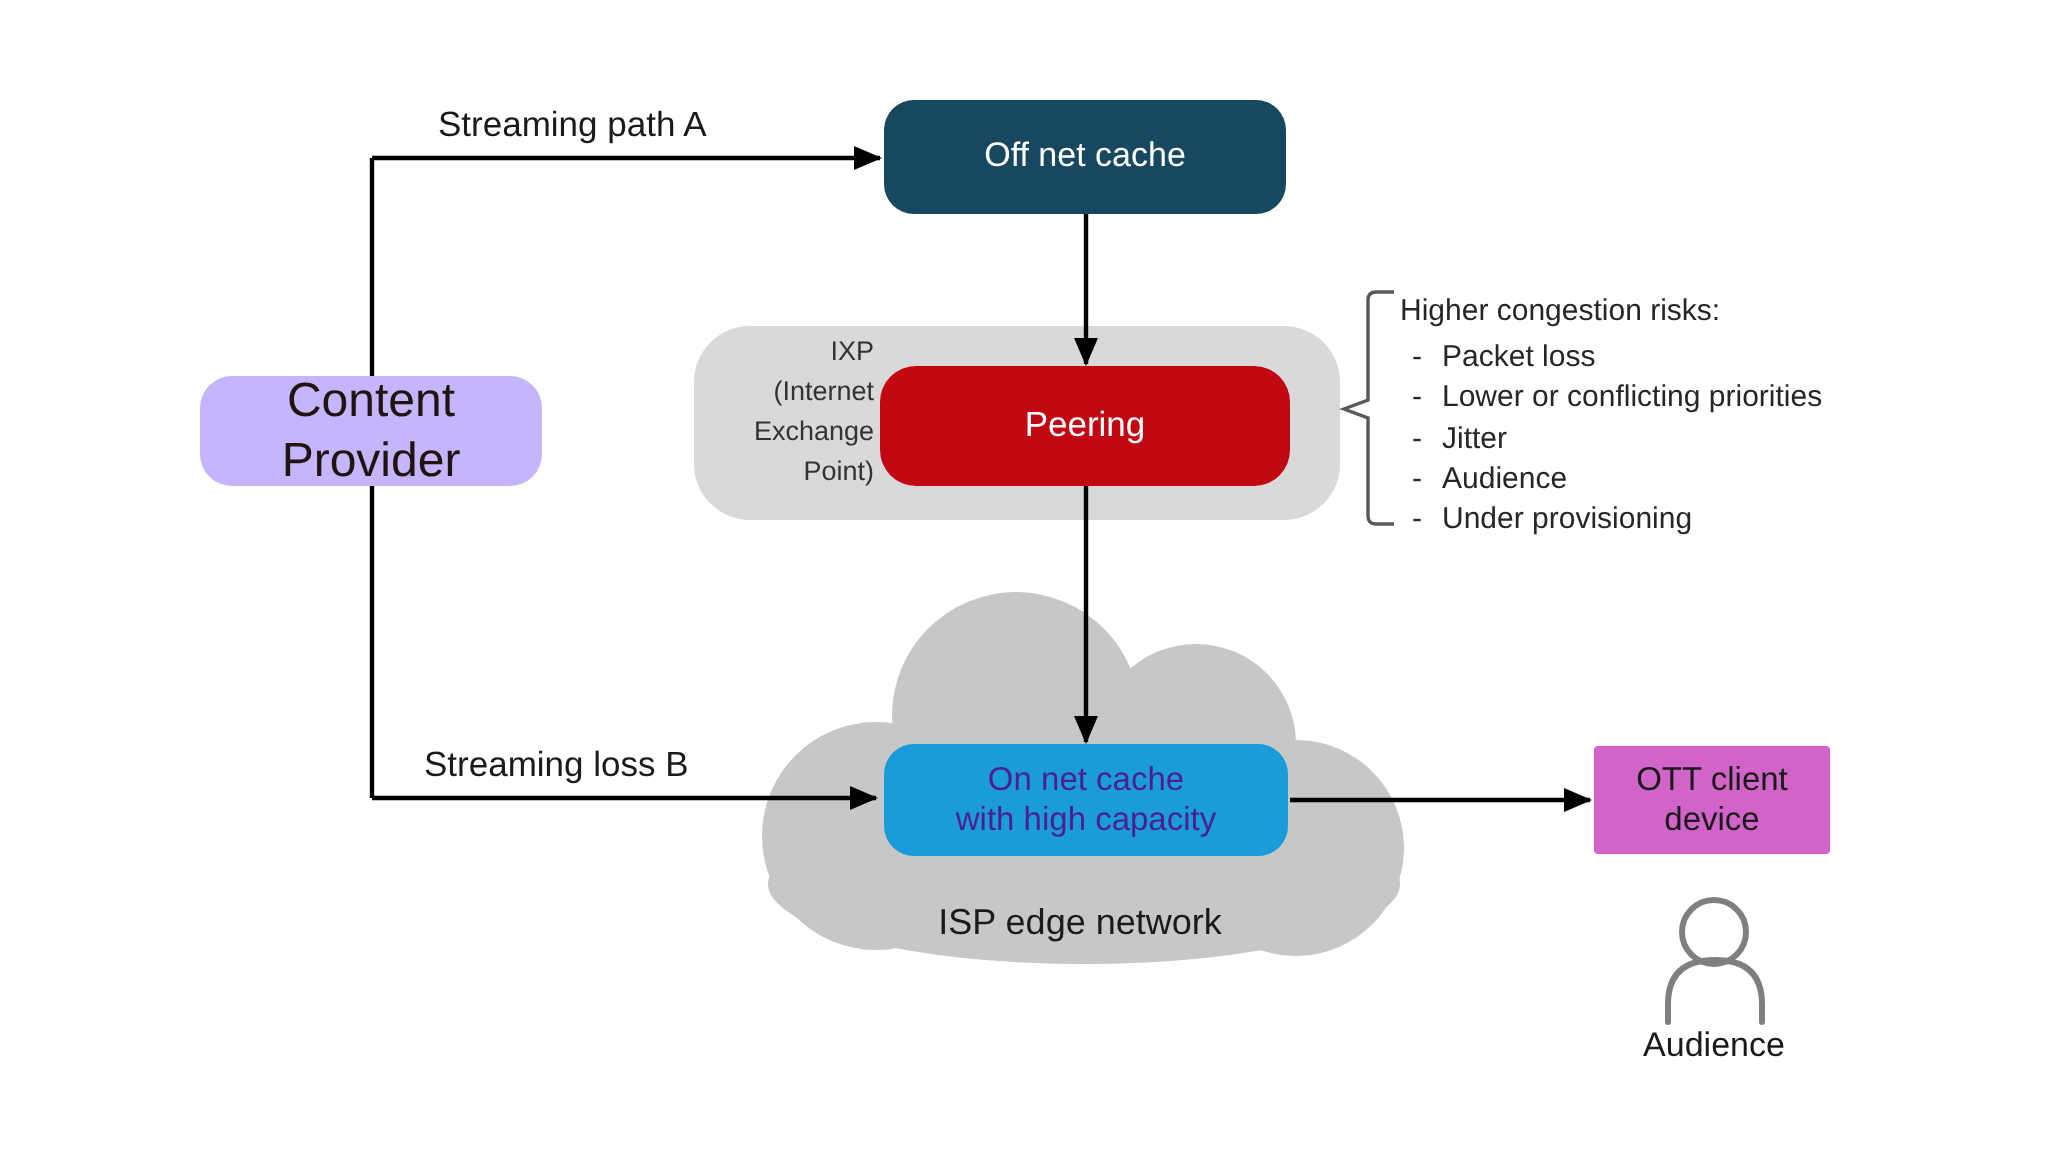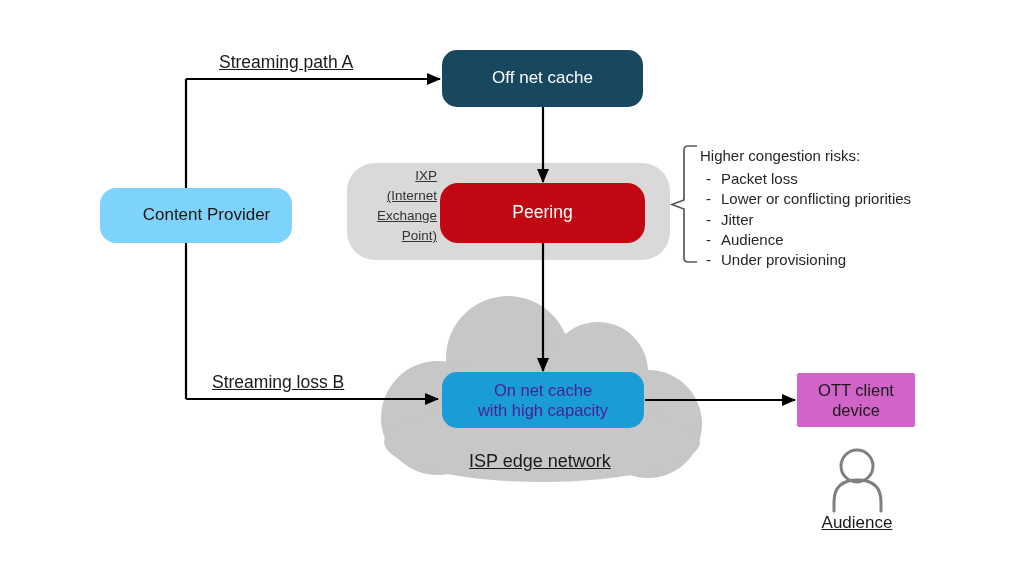--- a/index.html
+++ b/index.html
@@ -7,39 +7,39 @@
     position:relative;width:1024px;height:576px;background:#ffffff;
     font-family:"Liberation Sans",sans-serif;overflow:hidden;
   }
   #shapes{position:absolute;left:0;top:0;width:1024px;height:576px;}
   .node{
     position:absolute;display:flex;align-items:center;justify-content:center;
     text-align:center;white-space:pre-line;line-height:1.22;
   }
   .node-content-provider{
     left:100px;top:188px;width:171px;height:55px;border-radius:16px;
-    background:#7dd3fc;color:#1f1410;font-size:17px;padding-left:21px;
+    background:#c4b5fd;color:#1f1410;font-size:24px;
   }
   .node-off-net-cache{
     left:442px;top:50px;width:201px;height:57px;border-radius:15px;
     background:#17485F;color:#ffffff;font-size:17px;
   }
   .node-peering{
     left:440px;top:183px;width:205px;height:60px;border-radius:18px;
     background:#C00712;color:#ffffff;font-size:17.5px;
   }
   .node-on-net-cache{
     left:442px;top:372px;width:202px;height:56px;border-radius:15px;
     background:#1A9CD8;color:#4c1d95;font-size:16.5px;
   }
   .node-ott-client{
     left:797px;top:373px;width:118px;height:54px;border-radius:2px;
     background:#D263C8;color:#1a1a1a;font-size:16.5px;
   }
-  .label{position:absolute;color:#1a1a1a;text-decoration:underline;}
+  .label{position:absolute;color:#1a1a1a;}
   .label-path-a{left:219px;top:52px;font-size:17.5px;}
   .label-path-b{left:212px;top:372px;font-size:17.5px;}
   .label-ixp{
     left:352px;top:166px;width:85px;text-align:right;
     font-size:13.5px;line-height:20px;color:#333333;white-space:pre-line;
   }
   .label-isp{left:450px;top:451px;width:180px;text-align:center;font-size:18px;}
   .label-audience{left:807px;top:513px;width:100px;text-align:center;font-size:17px;}
   .risks{
     position:absolute;left:700px;top:146px;width:300px;

